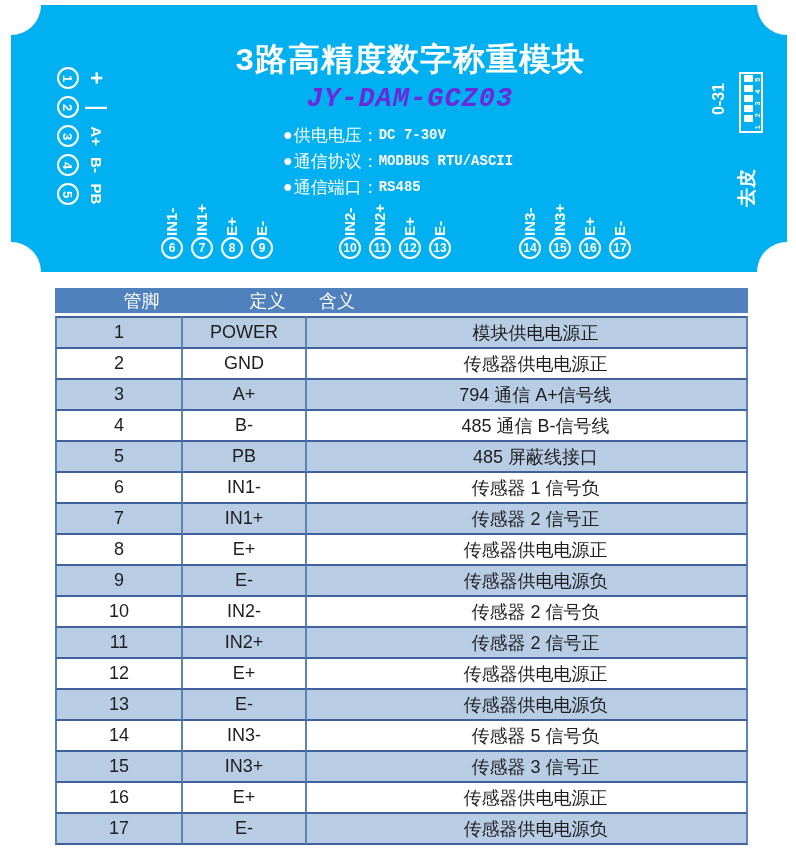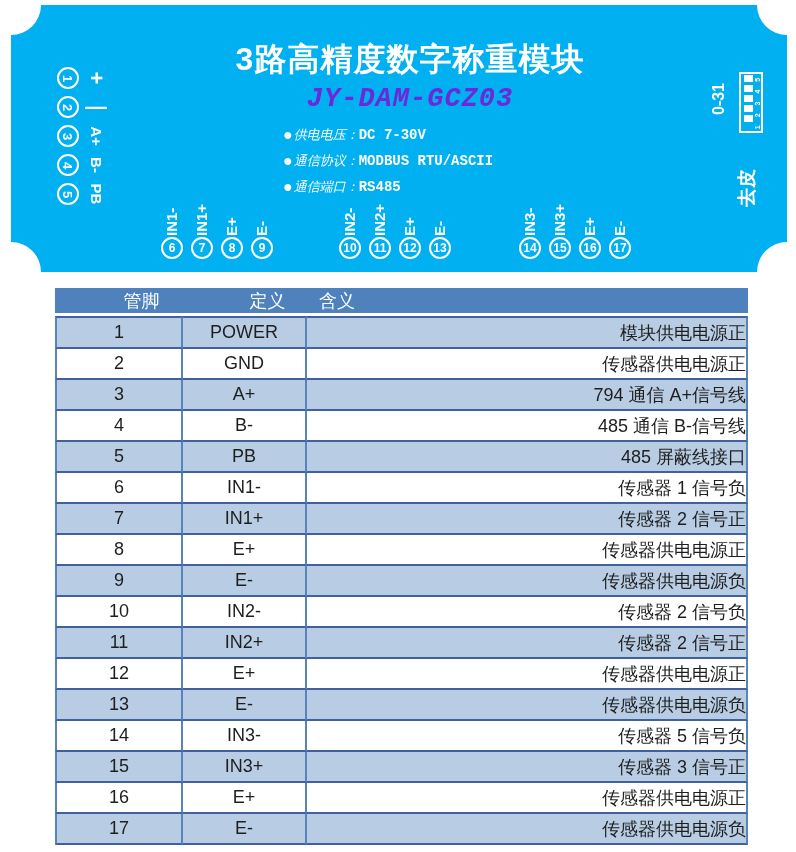--- a/index.html
+++ b/index.html
@@ -6,31 +6,31 @@
   .stage {
     position:relative; width:796px; height:852px; overflow:hidden;
     font-family:"Liberation Sans","DejaVu Sans",sans-serif; background:#fff;
   }
   
   .panel-svg { position:absolute; left:0; top:0; }
   .panel-svg path { fill:var(--panel-blue,#00B0F0); }
   .panel-content { position:absolute; left:0; top:0; width:796px; height:280px; color:#fff; }
   .panel-title {
     position:absolute; left:30px; top:38px; width:760px; text-align:center;
-    font-size:32px; font-weight:bold; letter-spacing:1px; color:#fff;
+    font-size:32px; font-weight:bold; letter-spacing:1px; color:#fff;font-family:Liberation Mono, monospace;
   }
   .panel-model {
     position:absolute; left:30px; top:84px; width:760px; text-align:center;
     font-family:"Liberation Mono","DejaVu Sans Mono",monospace;
     font-size:27px; font-weight:bold; font-style:italic; letter-spacing:1px; color:#6d28d9;
   }
   .specs { position:absolute; left:283px; top:122px; }
   .spec-line { display:flex; align-items:center; height:26px; white-space:nowrap; }
   .spec-bullet { font-size:16px; margin-right:1px; }
-  .spec-label { font-size:13px;font-style:italic; }
+  .spec-label { font-size:17px; }
   .spec-value { font-family:"Liberation Mono","DejaVu Sans Mono",monospace; font-size:14px; font-weight:bold; letter-spacing:0; }
   
   .pin-circle {
     width:22px; height:22px; box-sizing:border-box; border:2px solid #fff; border-radius:50%;
     display:flex; align-items:center; justify-content:center;
     font-size:12px; font-weight:bold; color:#fff; line-height:1;
   }
   
   .left-pin { position:absolute; left:0; width:140px; height:22px; }
   .left-pin .pin-circle { position:absolute; left:57px; top:0; font-size:13px; }
@@ -83,21 +83,21 @@
   .pin-table th.c1, .pin-table th.c2 { text-align:center;padding-left:45px; }
   .pin-table th.c3 { text-align:left; padding-left:12px; }
   .pin-table td {
     height:29px; padding:0; font-size:18px; color:#1e1e1e; vertical-align:middle;
     border-right:2px solid var(--border-light,#5883BB);
     border-bottom:2px solid var(--border-dark,#40619B);
   }
   .pin-table td:first-child { border-left:2px solid var(--border-light,#5883BB); }
   .pin-table tbody tr:first-child td { border-top:2px solid var(--border-dark,#40619B); }
   .pin-table td.c1, .pin-table td.c2 { text-align:center; }
-  .pin-table td.c3 { text-align:right; padding-left:18px; }
+  .pin-table td.c3 { text-align:center; padding-left:18px; }
   .pin-table tbody tr:nth-child(odd) td { background:var(--row-band-bg,#B8CCE4); }
   .pin-table tbody tr:nth-child(even) td { background:#fff; }
 </style>
 </head>
 <body>
 
 <div class="stage">
 
   <svg class="panel-svg" width="796" height="280" viewBox="0 0 796 280" aria-hidden="true">
     <path d="M 41 5 H 757 A 30 30 0 0 0 787 35 V 242 A 30 30 0 0 0 757 272 H 41 A 30 30 0 0 0 11 242 V 35 A 30 30 0 0 0 41 5 Z"></path>

